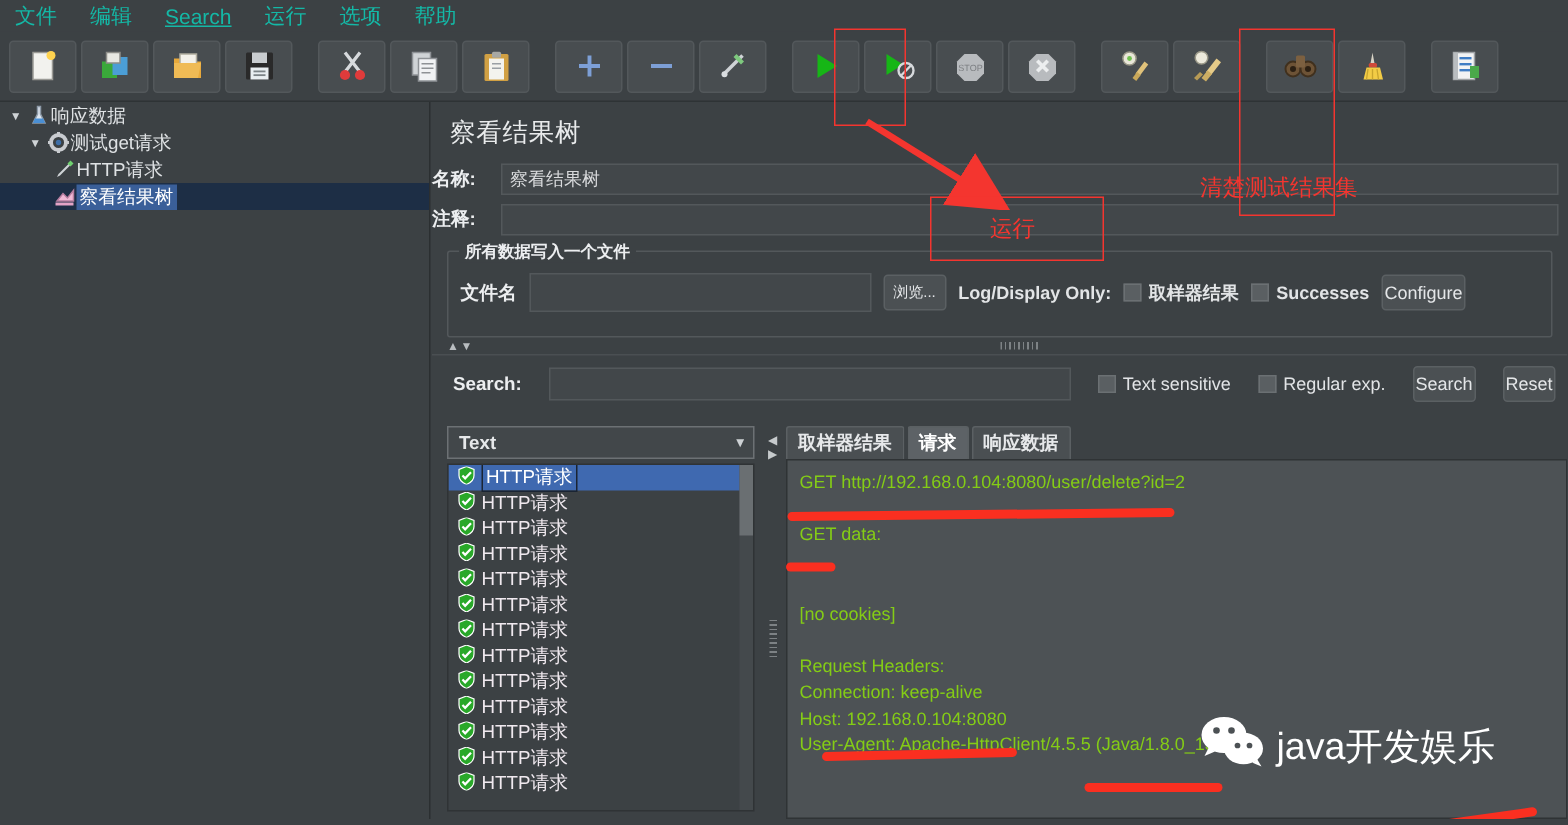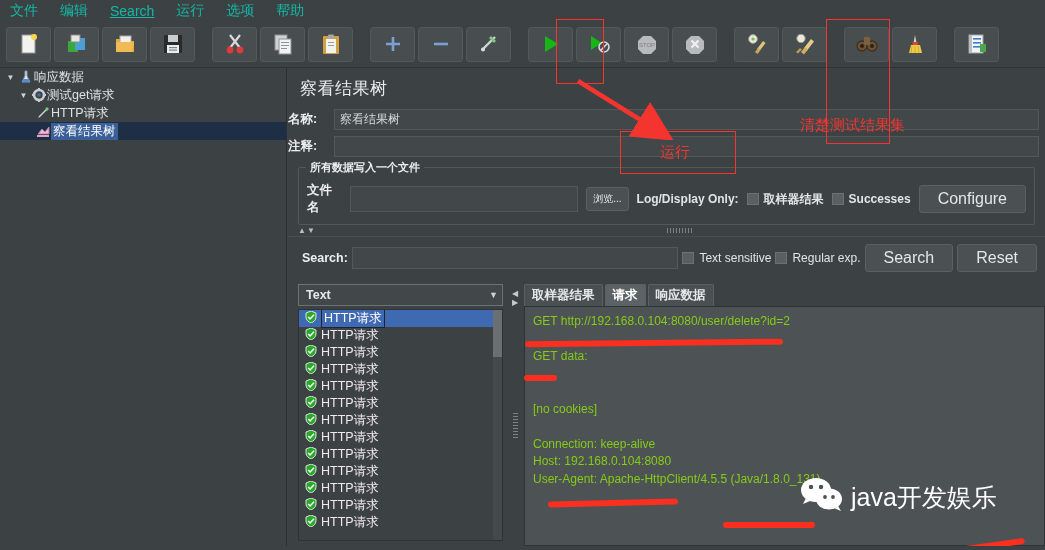--- a/index.html
+++ b/index.html
@@ -78,42 +78,42 @@
     position: relative; padding: 14px 8px 8px 8px; height: 58px;
   }
   .group-title {
     position: absolute; top: -8px; left: 7px; background: #3c4144;
     padding: 0 4px; font-size: 11px; font-weight: bold; color: #eceef0;
   }
   .file-row { display: flex; align-items: center; gap: 8px; }
   .file-label { font-size: 12.5px; font-weight: bold; color: #eceef0; }
   .btn {
     background: #4b5053; border: 1px solid #5b6063; border-radius: 3px;
-    color: #e4e6e8; font-size: 16px; padding: 4px 18px; white-space: nowrap;
+    color: #e4e6e8; font-size: 12px; padding: 4px 1px; white-space: nowrap;
     font-family: "Liberation Sans", sans-serif;
   }
   .btn.small { font-size: 10px; padding: 4px 6px; }
   .chk-wrap { display: flex; align-items: center; gap: 5px; }
   .chkbox {
     width: 12px; height: 12px; background: #5a5f62; border: 1px solid #6b7073;
     display: inline-block;
   }
   .chk-label { font-size: 12px; color: #e2e4e6; white-space: nowrap; }
   .chk-label.bold { font-weight: bold; }
 
   .splitter-arrows {
     display: flex; align-items: center; gap: 1px; height: 11px;
     padding-left: 10px; color: #b9bdc0; font-size: 8px; position: relative;
   }
   .splitter-arrows .grip {
     position: absolute; left: 50%; top: 3px; width: 26px; height: 5px;
     background-image: repeating-linear-gradient(90deg,#7d8285 0 1px,transparent 1px 3px);
   }
   .search-bar {
-    display: flex; align-items: center; gap: 4px; padding: 7px 8px 7px 14px;
+    display: flex; align-items: center; gap: 18px; padding: 7px 8px 7px 14px;
     border-top: 1px solid #4a4f52;
   }
   .search-bar .lbl { font-size: 12.5px; font-weight: bold; color: #eceef0; }
   .search-input {
     width: 232px; height: 22px; background: #42474a; border: 1px solid #53585b;
   }
 
   
   .results {
     position: absolute; left: 0; top: 216px; width: 757px; height: 266px;
@@ -597,20 +597,21 @@
           <div class="tab">响应数据</div>
         </div>
         <div class="content-box">
           <div class="content-line">GET http://192.168.0.104:8080/user/delete?id=2</div>
           <div class="content-line blank">&nbsp;</div>
           <div class="content-line">GET data:</div>
           <div class="content-line blank">&nbsp;</div>
           <div class="content-line blank">&nbsp;</div>
           <div class="content-line">[no cookies]</div>
           <div class="content-line blank">&nbsp;</div>
+          <div class="content-line">Request Headers:</div>
           <div class="content-line">Connection: keep-alive</div>
           <div class="content-line">Host: 192.168.0.104:8080</div>
           <div class="content-line">User-Agent: Apache-HttpClient/4.5.5 (Java/1.8.0_131)</div>
         </div>
       </div>
     </div>
   </div>
 
   <div class="anno anno-box" style="left:556px; top:19px; width:48px; height:65px;"></div>
   <svg class="anno" style="left:575px; top:78px; width:120px; height:62px;">

